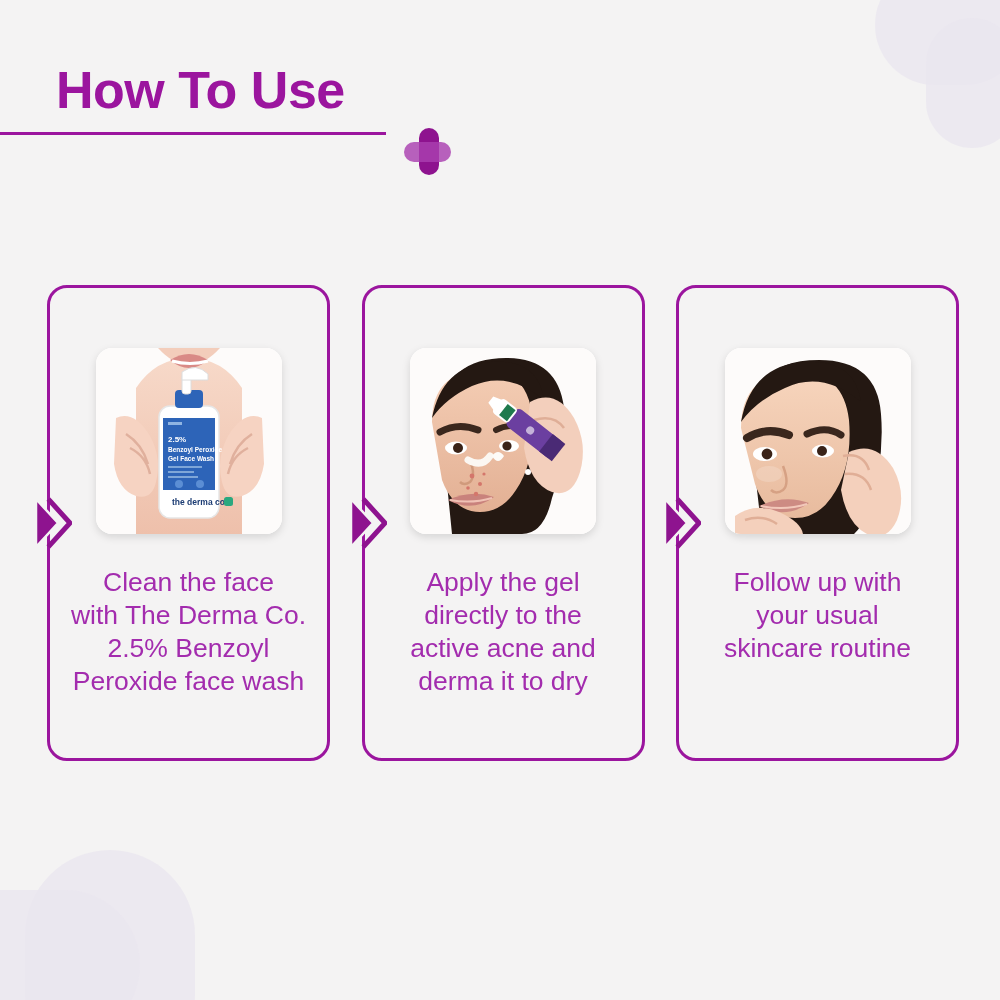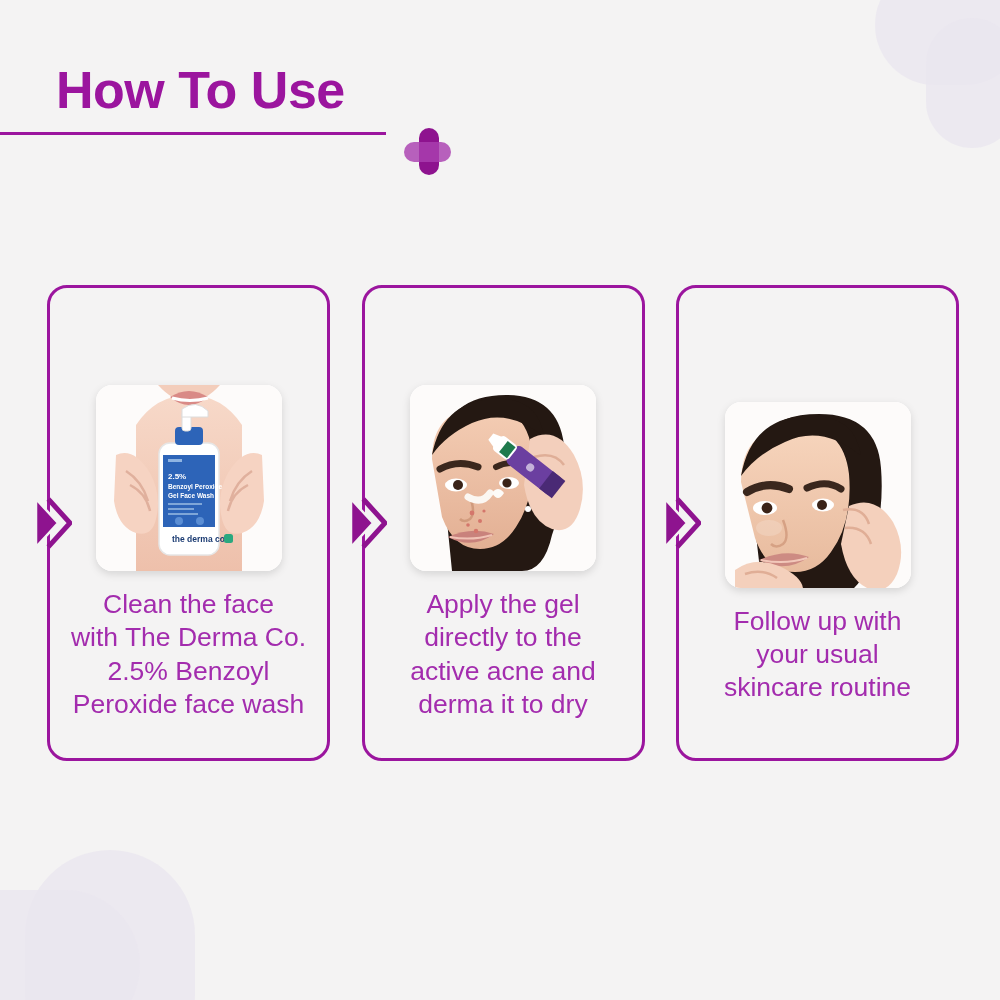--- a/index.html
+++ b/index.html
@@ -108,21 +108,20 @@
     position: relative;
     width: 283px;
     height: 476px;
     box-sizing: border-box;
     border: 3px solid #9B159E;
     border-radius: 20px;
     background: #f4f3f3;
     display: flex;
     flex-direction: column;
     align-items: center;
-    justify-content: center;
   }
 
   
   .card-arrow {
     position: absolute;
     left: -22px;
     top: 50%;
     transform: translateY(-50%);
     width: 44px;
     height: 64px;
@@ -138,21 +137,21 @@
     background: #ffffff;
     box-shadow: 0 3px 9px rgba(0,0,0,.13);
     overflow: hidden;
     position: relative;
     flex: none;
   }
   .card-img svg { display: block; width: 100%; height: 100%; }
 
   
   .card-caption {
-    margin-top: 17px;
+    margin-top: 32px;
     padding: 0 18px;
     width: 100%;
     box-sizing: border-box;
     text-align: center;
     font-size: 26.5px;
     line-height: 1.25;
     color: #A32CAE;
     font-family: "Liberation Sans", sans-serif;
     font-weight: normal;
     white-space: pre-line;

